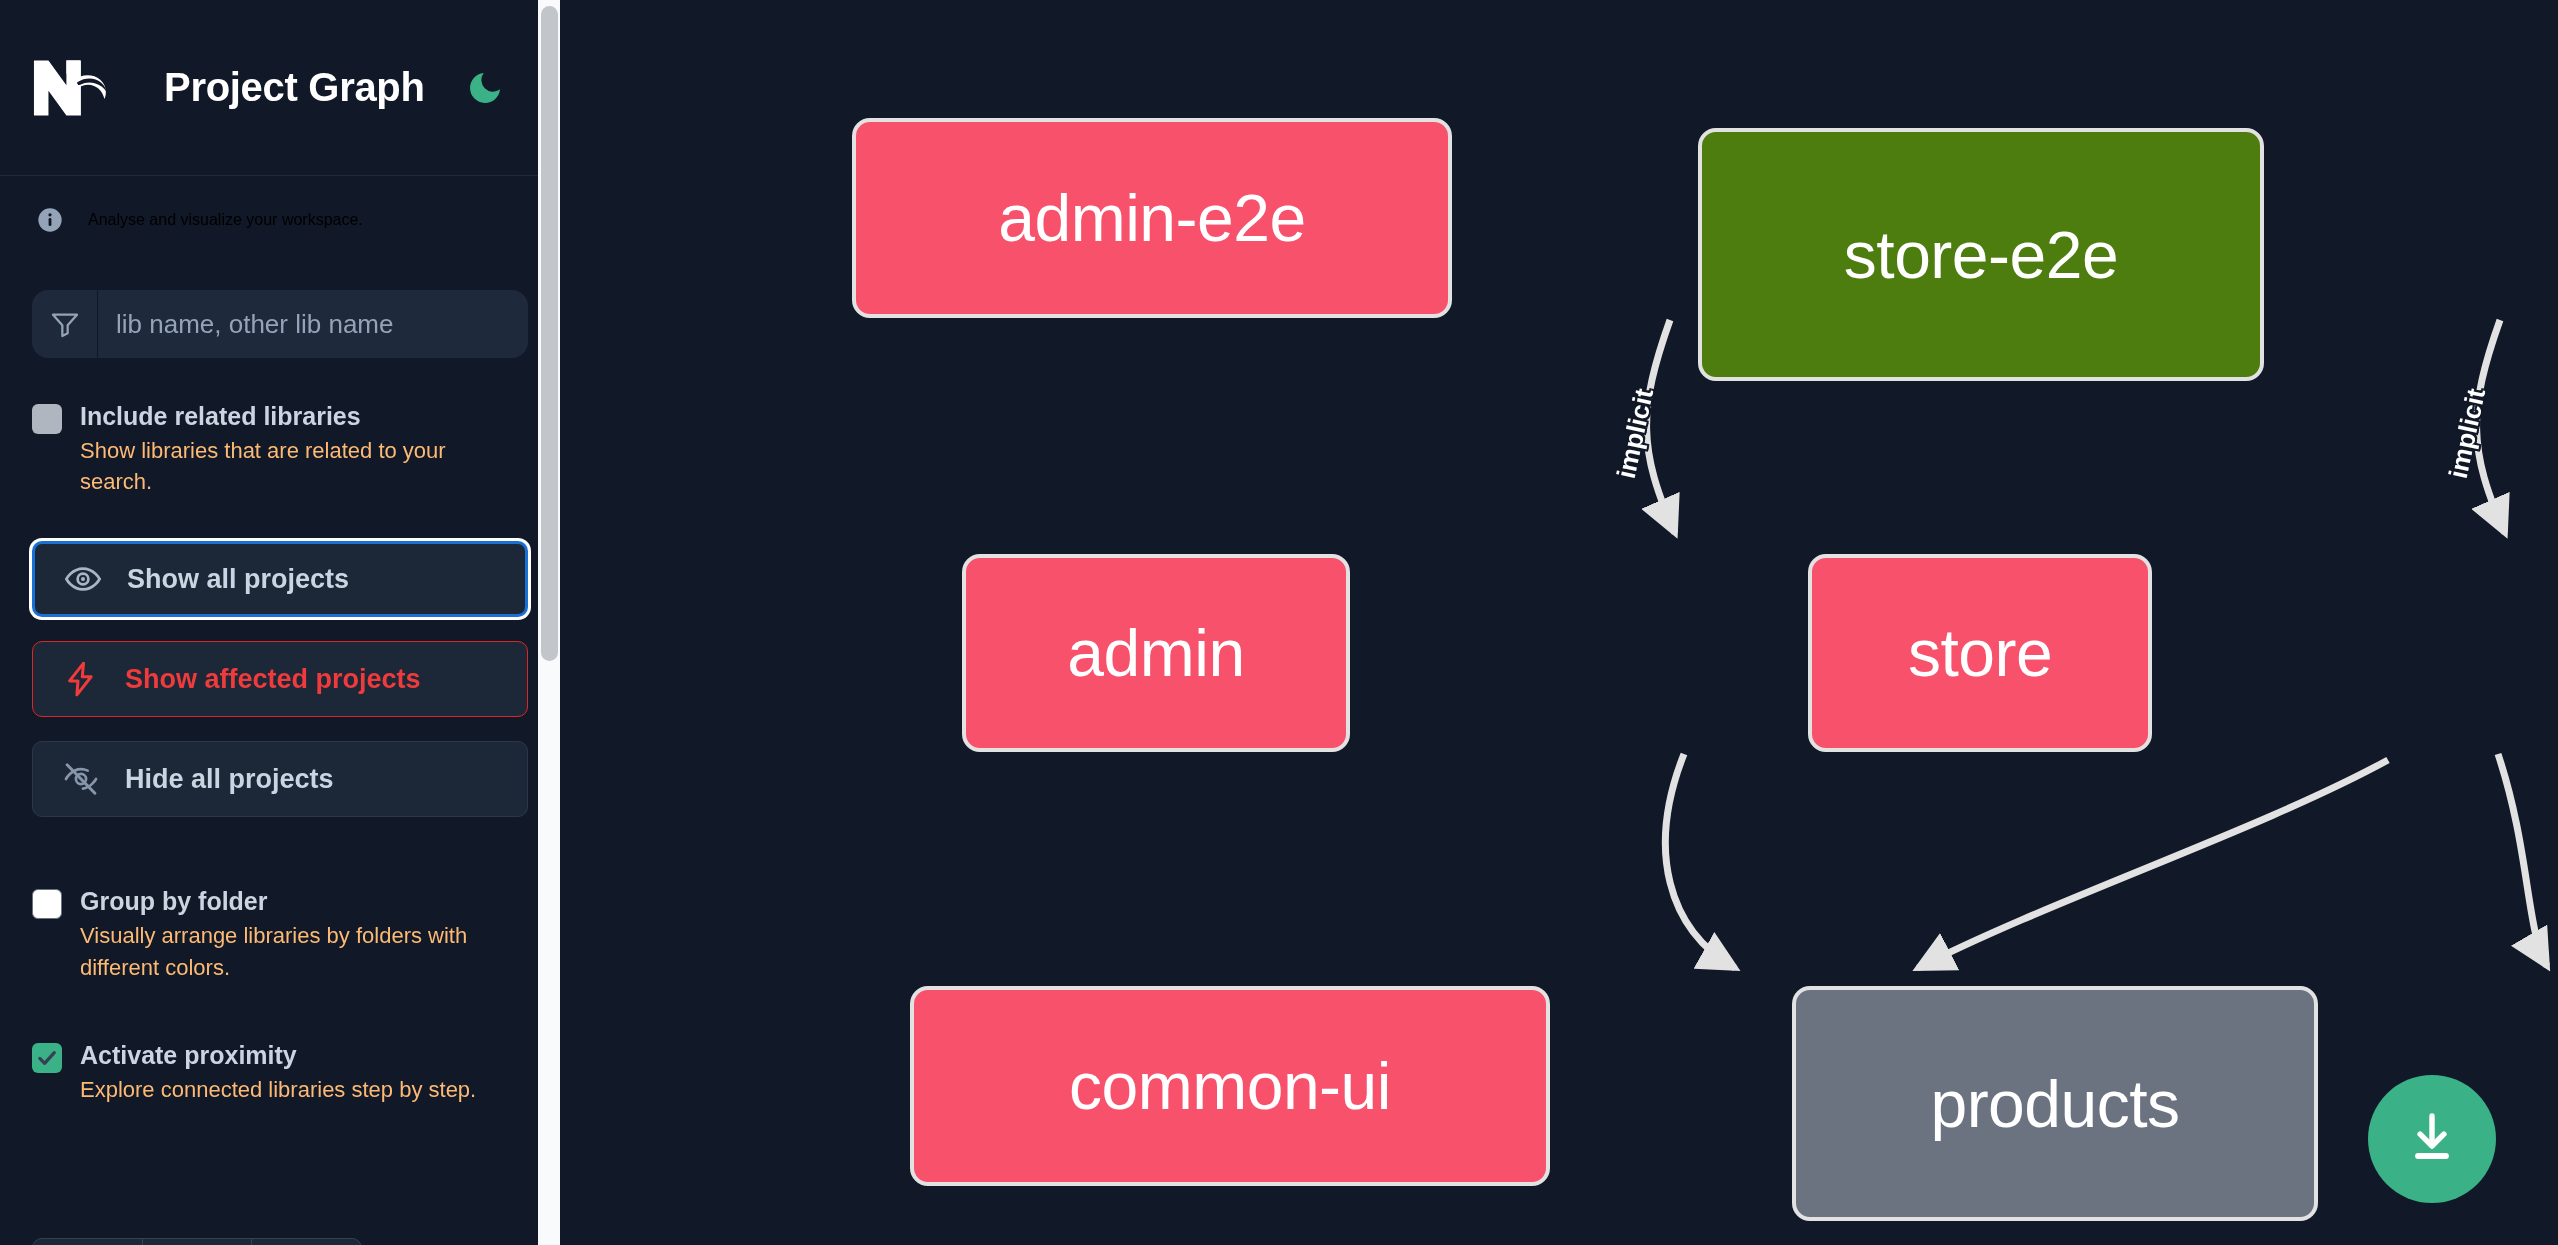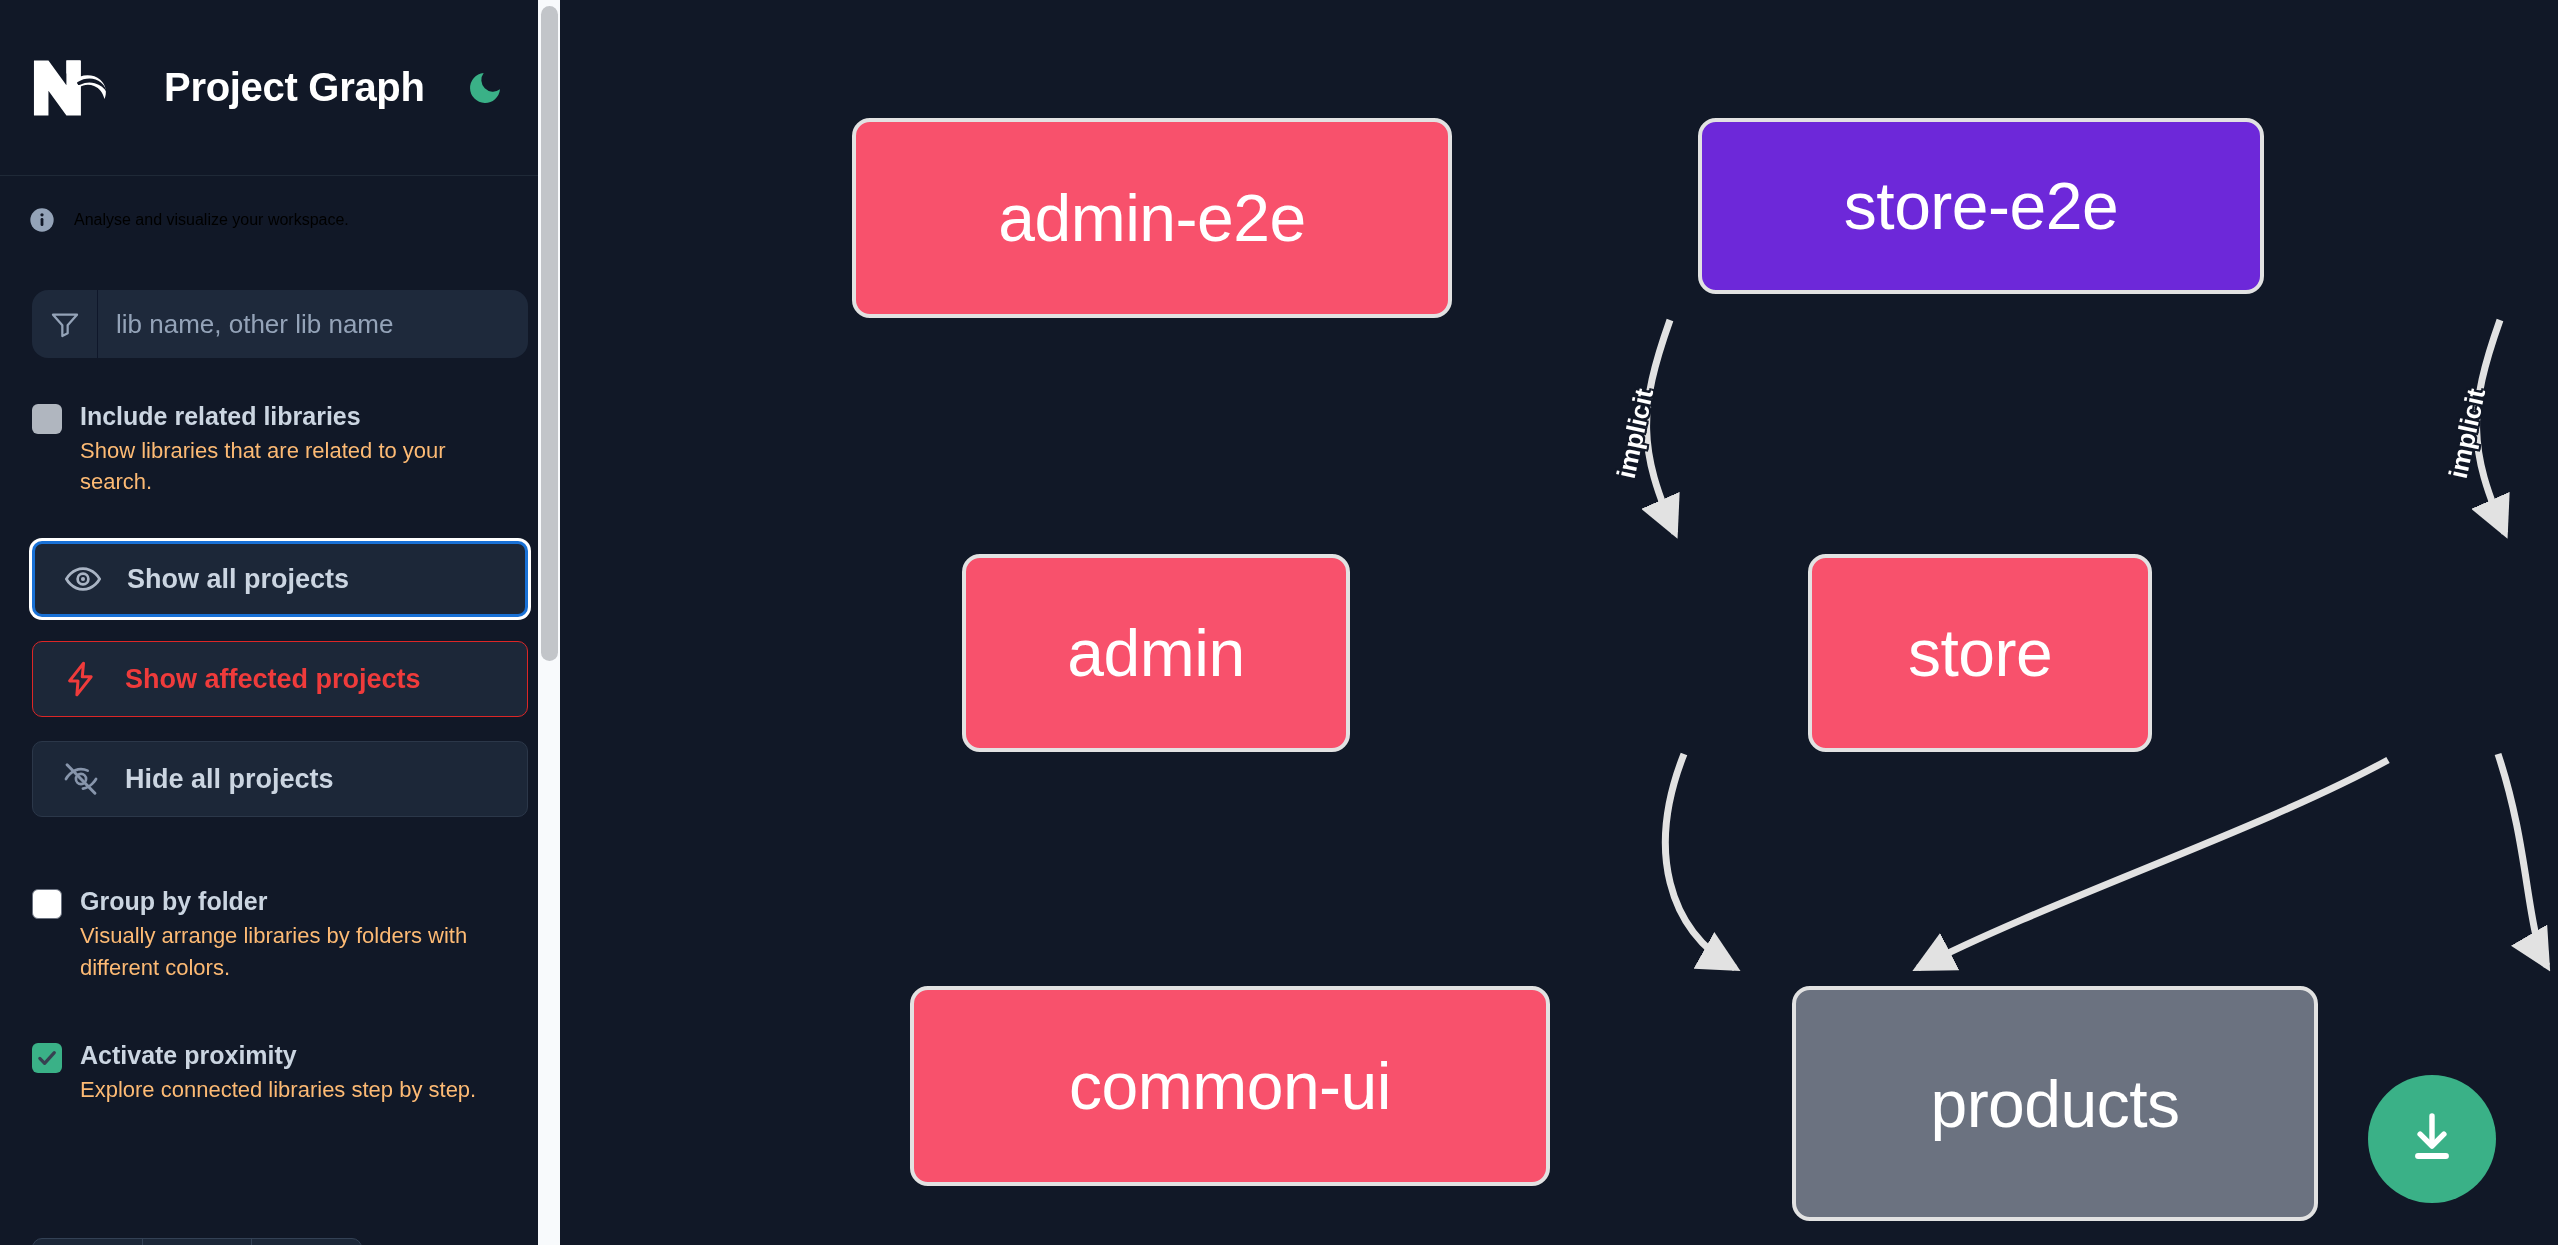--- a/index.html
+++ b/index.html
@@ -39,22 +39,22 @@
   }
   .theme-toggle {
     margin-left: 38px;
     width: 44px; height: 44px;
     display: flex; align-items: center; justify-content: center;
     cursor: pointer;
   }
 
   .sb-subtitle-row {
     display: flex; align-items: center;
-    padding: 30px 32px 0 28px;
-    gap: 18px;
+    padding: 30px 32px 0 36px;
+    gap: 24px;
   }
   .info-icon { flex: 0 0 28px; width: 28px; height: 28px; }
 
   
   .search-wrap {
     margin: 56px 32px 0 32px;
     height: 68px;
     background: #1e293b;
     border-radius: 16px;
     display: flex;
@@ -356,21 +356,21 @@
       </g>
     </svg>
 
     <div class="edge-label" style="left:1030px; top:418px; transform: rotate(-78deg);">implicit</div>
     <div class="edge-label" style="left:1862px; top:418px; transform: rotate(-78deg);">implicit</div>
 
     <div class="node" style="left:292px; top:118px; width:600px; height:200px; background:#f8516c;">
       <span class="node-label">admin-e2e</span>
     </div>
 
-    <div class="node" style="left:1138px; top:118px; width:566px; height:176px; background:#6d28d9;">
+    <div class="node" style="left:1138px; top:128px; width:566px; height:253px; background:#4d7c0f;">
       <span class="node-label">store-e2e</span>
     </div>
 
     <div class="node" style="left:402px; top:554px; width:388px; height:198px; background:#f8516c;">
       <span class="node-label">admin</span>
     </div>
 
     <div class="node" style="left:1248px; top:554px; width:344px; height:198px; background:#f8516c;">
       <span class="node-label">store</span>
     </div>

